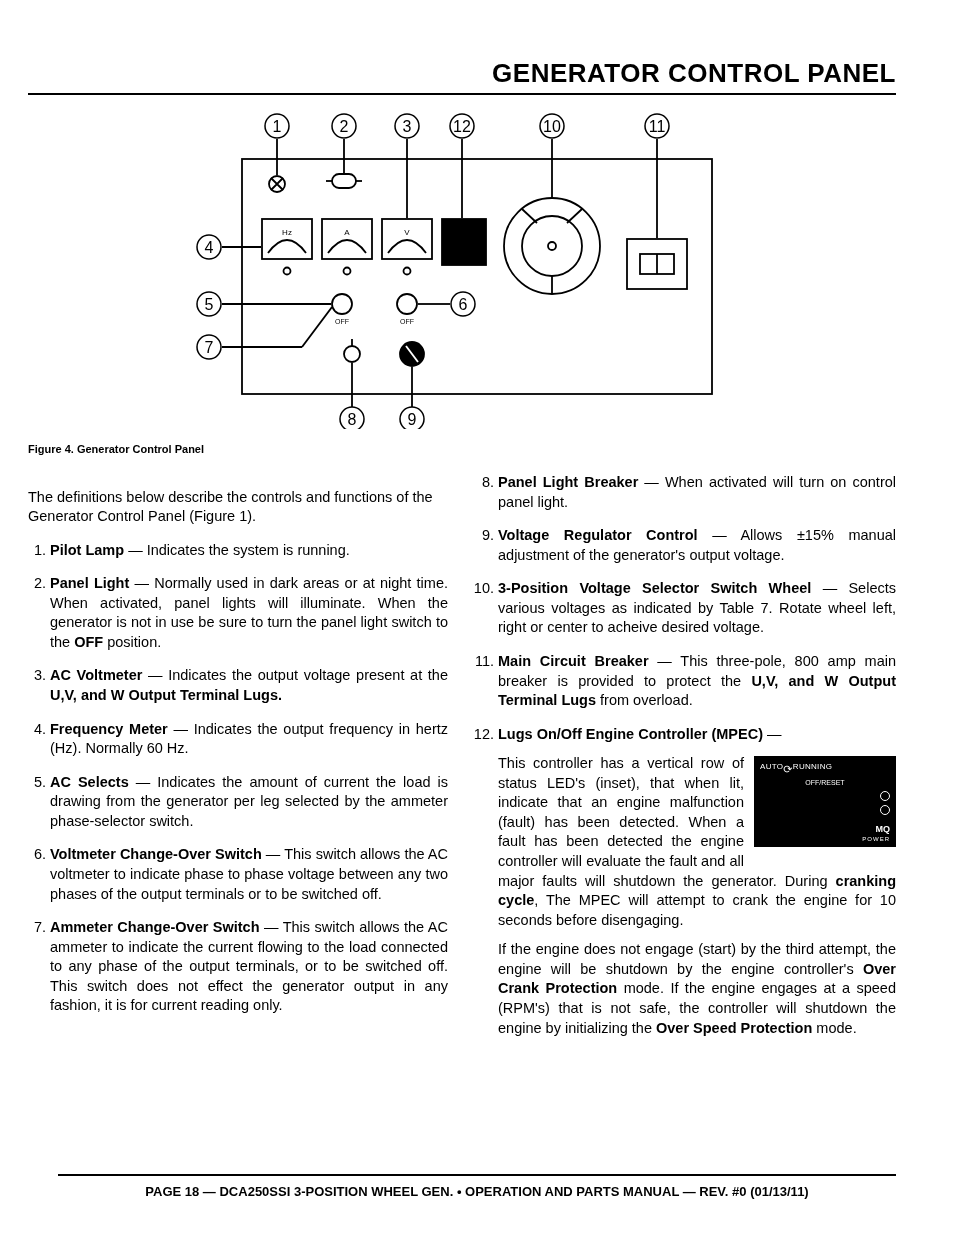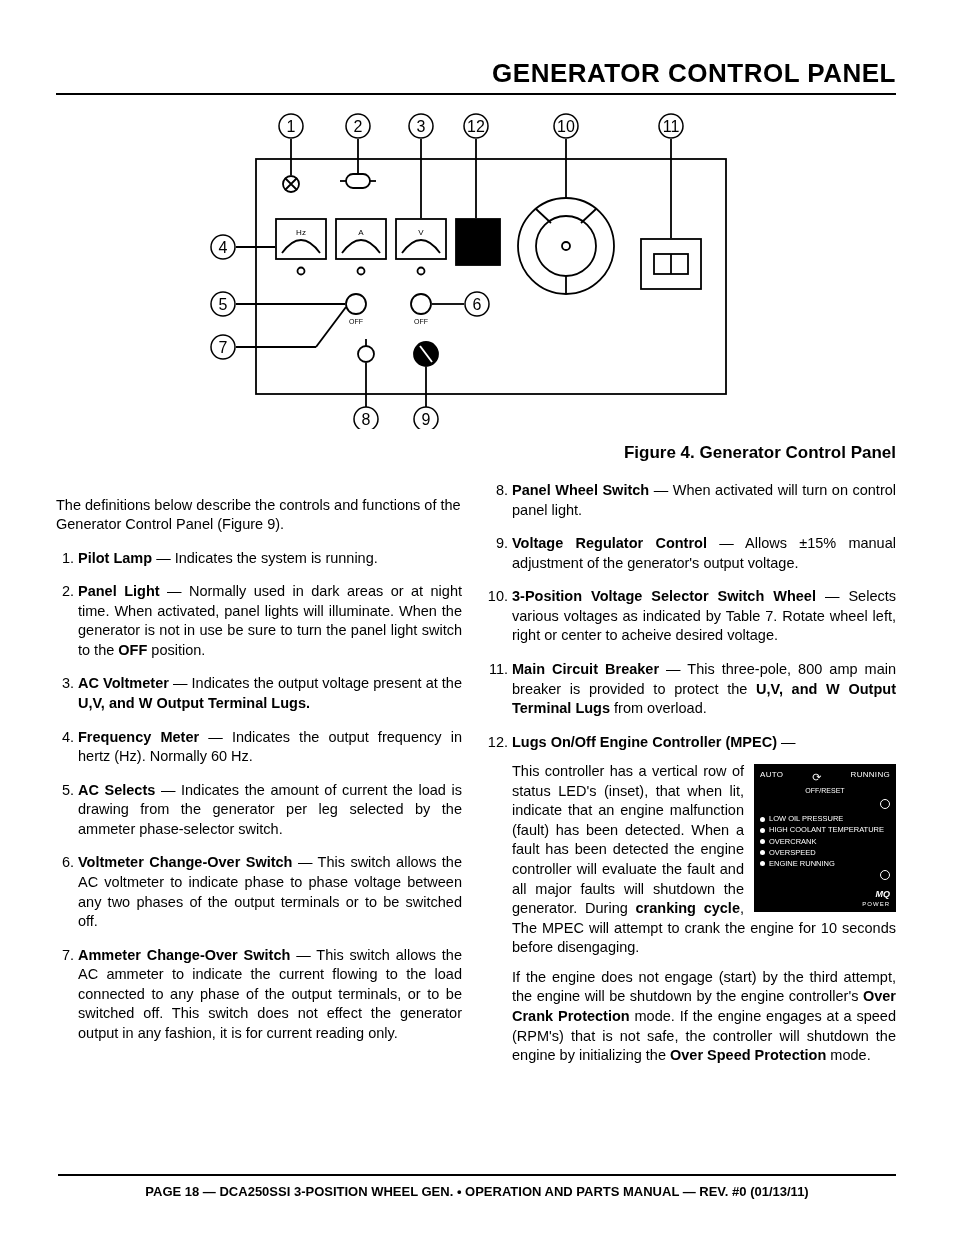--- a/index.html
+++ b/index.html
@@ -1,34 +1,34 @@
 <!DOCTYPE html>
 <html><head>
 <meta charset="utf-8">
 <style>
 body{font-family:Helvetica,Arial,sans-serif;margin:0;background:#fff;color:#000}
-.page{width:954px;height:1235px;box-sizing:border-box;padding:58px 58px 30px 56px;position:relative}
+.page{width:954px;height:1235px;box-sizing:border-box;padding:58px 58px 30px 28px;position:relative}
 .title{font-family:Arial,sans-serif;font-weight:900;font-size:26px;text-align:right;letter-spacing:0.5px;margin-bottom:4px}
 .rule{border-top:2px solid #000;margin-bottom:14px}
 .fig{margin:0 auto;display:block}
-.caption{text-align:right;font-weight:bold;font-size:17px;margin:14px 0 18px}
+.caption{text-align:left;font-weight:bold;font-size:11px;margin:14px 0 18px}
 .cols{display:flex;gap:28px;font-size:14.5px;line-height:1.35}
 .col{flex:1}
 .intro{margin-bottom:14px}
 ol{margin:0;padding-left:22px}
 ol>li{margin-bottom:14px;text-align:justify}
 ol>li .lbl{font-weight:bold}
 ol>li p{margin:10px 0 0 0;text-align:justify}
 .inset{float:right;width:142px;margin:2px 0 6px 10px;background:#000;color:#fff;font-size:8px;padding:6px 6px 4px 6px;box-sizing:border-box}
-.inset .hdr{display:flex;justify-content:space-between;font-size:8px;letter-spacing:0.3px}
+.inset .hdr{display:flex;justify-content:flex-start;font-size:8px;letter-spacing:0.3px}
 .inset .sub{text-align:center;font-size:7px;margin:1px 0 4px}
 .inset ul{list-style:none;margin:0;padding:0}
 .inset li{display:flex;align-items:center;gap:4px;font-size:7.5px;margin:1px 0}
 .dot{width:5px;height:5px;border-radius:50%;background:#fff;flex-shrink:0}
-.inset .btm{display:flex;justify-content:space-between;margin-top:4px;font-size:9px;font-weight:bold;font-style:italic}
+.inset .btm{display:flex;justify-content:space-between;margin-top:4px;font-size:9px;font-weight:bold;}
 .hook{width:8px;height:8px;border:1px solid #fff;border-radius:50%;display:inline-block}
 .footer{position:absolute;bottom:36px;left:58px;right:58px}
 .footer .rule2{border-top:2px solid #000;margin-bottom:8px}
 .footer .txt{font-weight:bold;font-size:13px;text-align:center}
 b{font-weight:bold}
 </style>
 </head>
 <body>
 
 <div class="page">
@@ -121,52 +121,45 @@
         <text x="170" y="316">8</text>
 <circle cx="230" cy="310" r="12" fill="#fff" stroke="#000" stroke-width="1.5"></circle>
         <text x="230" y="316">9</text>
 </g>
 </svg>
 
 <div class="caption">Figure 4. Generator Control Panel</div>
 
 <div class="cols">
 <div class="col">
-<p class="intro">The definitions below describe the controls and functions of the Generator Control Panel (Figure 9).</p>
+<p class="intro">The definitions below describe the controls and functions of the Generator Control Panel (Figure 1).</p>
 <ol id="left-list">
           <li><span class="lbl">Pilot Lamp</span> — Indicates the system is running.</li>
           <li><span class="lbl">Panel Light</span> — Normally used in dark areas or at night time. When activated, panel lights will illuminate. When the generator is not in use be sure to turn the panel light switch to the <b>OFF</b> position.</li>
           <li><span class="lbl">AC Voltmeter</span> — Indicates the output voltage present at the <b>U,V, and W Output Terminal Lugs.</b></li>
           <li><span class="lbl">Frequency Meter</span> — Indicates the output frequency in hertz (Hz). Normally 60 Hz.</li>
           <li><span class="lbl">AC Selects</span> — Indicates the amount of current the load is drawing from the generator per leg selected by the ammeter phase-selector switch.</li>
           <li><span class="lbl">Voltmeter Change-Over Switch</span> — This switch allows the AC voltmeter to indicate phase to phase voltage between any two phases of the output terminals or to be switched off.</li>
           <li><span class="lbl">Ammeter Change-Over Switch</span> — This switch allows the AC ammeter to indicate the current flowing to the load connected to any phase of the output terminals, or to be switched off. This switch does not effect the generator output in any fashion, it is for current reading only.</li>
         </ol>
 </div>
 <div class="col">
 <ol id="right-list" start="8">
-          <li><span class="lbl">Panel Wheel Switch</span> — When activated will turn on control panel light.</li>
+          <li><span class="lbl">Panel Light Breaker</span> — When activated will turn on control panel light.</li>
           <li><span class="lbl">Voltage Regulator Control</span> — Allows ±15% manual adjustment of the generator's output voltage.</li>
           <li><span class="lbl">3-Position Voltage Selector Switch Wheel</span> — Selects various voltages as indicated by Table 7. Rotate wheel left, right or center to acheive desired voltage.</li>
           <li><span class="lbl">Main Circuit Breaker</span> — This three-pole, 800 amp main breaker is provided to protect the <b>U,V, and W Output Terminal Lugs</b> from overload.</li>
           <li><span class="lbl">Lugs On/Off Engine Controller (MPEC)</span> —<p></p><div class="inset">
               <div class="hdr">
                 <span>AUTO</span>
                 <span style="font-size:11px">⟳</span>
                 <span>RUNNING</span>
               </div>
               <div class="sub">OFF/RESET</div>
               <div style="text-align:right"><span class="hook"></span></div>
-              <ul>
-                <li><span class="dot"></span>LOW OIL PRESSURE</li>
-                <li><span class="dot"></span>HIGH COOLANT TEMPERATURE</li>
-                <li><span class="dot"></span>OVERCRANK</li>
-                <li><span class="dot"></span>OVERSPEED</li>
-                <li><span class="dot"></span>ENGINE RUNNING</li>
-              </ul>
               <div style="text-align:right"><span class="hook"></span></div>
               <div class="btm">
                 <span></span>
                 <span>MQ</span>
               </div>
               <div style="text-align:right;font-size:6px;letter-spacing:1px">POWER</div>
             </div>This controller has a vertical row of status LED's (inset), that when lit, indicate that an engine malfunction (fault) has been detected. When a fault has been detected the engine controller will evaluate the fault and all major faults will shutdown the generator. During <b>cranking cycle</b>, The MPEC will attempt to crank the engine for 10 seconds before disengaging.<p></p><p>If the engine does not engage (start) by the third attempt, the engine will be shutdown by the engine controller's <b>Over Crank Protection</b> mode. If the engine engages at a speed (RPM's) that is not safe, the controller will shutdown the engine by initializing the <b>Over Speed Protection</b> mode.</p></li>
         </ol>
 </div>
 </div>

